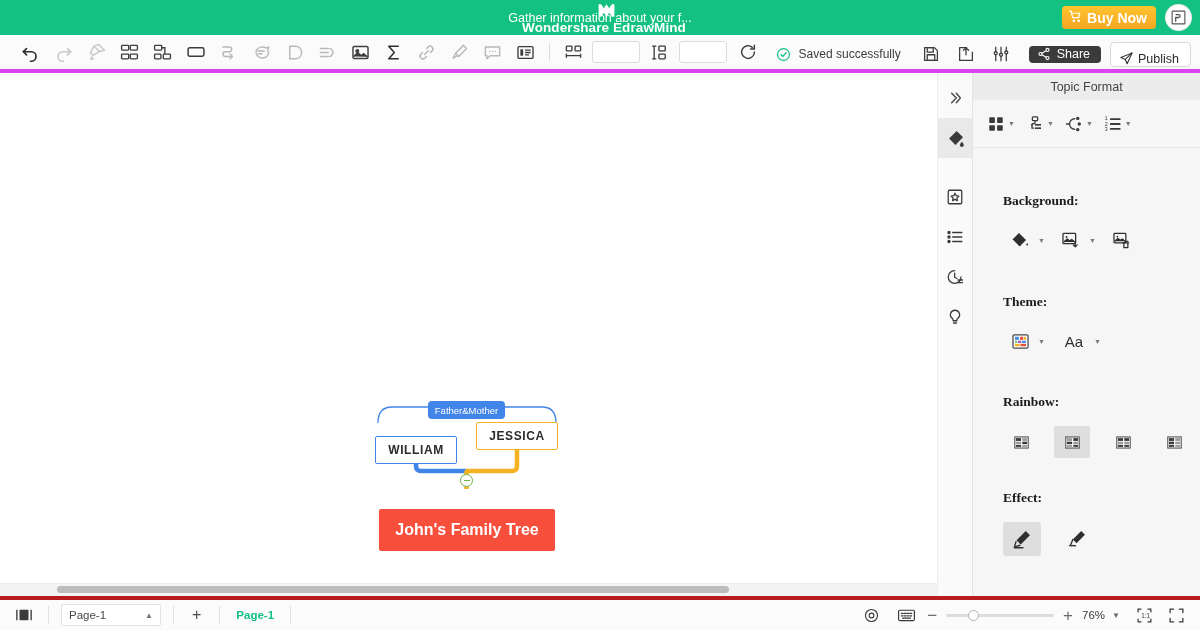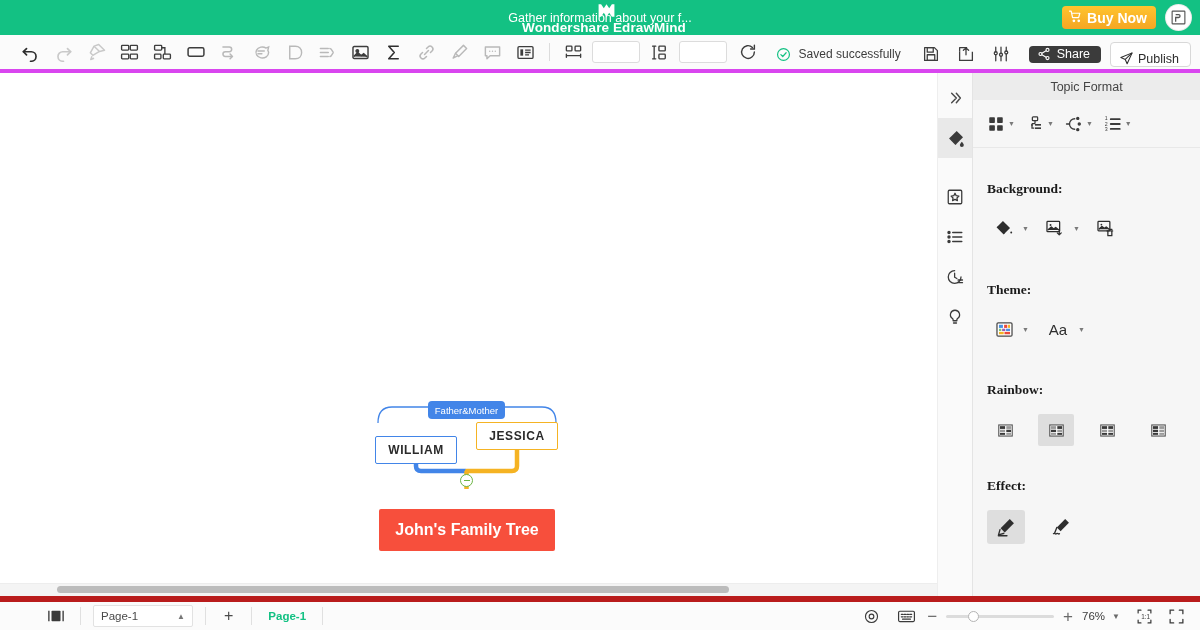--- a/index.html
+++ b/index.html
@@ -200,41 +200,41 @@
   }
   .ic-pair {
     display: flex; align-items: center; gap: 3px;
     padding: 3px 2px; cursor: pointer; border-radius: 3px;
   }
   .caret { font-size: 7px; color: #7a7a7a; line-height: 1; }
   .sect-label {
     font-family: "Liberation Serif", serif;
     font-size: 13.5px; font-weight: bold; color: #1a1a1a;
   }
-  .sect { position: absolute; left: 14px; }
+  .sect { position: absolute; left: 30px; margin-top: 12px; }
   .sect-row { display: flex; align-items: center; margin-top: 16px; }
   .sq-btn {
     width: 34px; height: 30px; border-radius: 3px;
     display: flex; align-items: center; justify-content: center;
     cursor: pointer;
   }
   .sq-btn.sel { background: #dedede; }
   .rb-btn {
     width: 36px; height: 32px; border-radius: 2px;
     display: flex; align-items: center; justify-content: center;
     cursor: pointer;
   }
   .rb-btn.sel { background: #dedede; }
 
   
   .statusbar {
     position: absolute; bottom: 0; left: 0;
     width: 1200px; height: 34px;
-    background: #fbfbfb; border-top: 6px solid #b91c1c;
-    display: flex; align-items: center; padding-left: 32px;
+    background: #fbfbfb; border-top: 4px solid #b91c1c;
+    display: flex; align-items: center;
   }
   .sb-cell {
     height: 34px; display: flex; align-items: center;
     padding: 0 14px; cursor: pointer;
   }
   .sbsep { width: 1px; height: 18px; background: #e0e0e0; }
   .pagesel {
     width: 100px; height: 22px; background: #ffffff;
     border: 1px solid #e2e2e2; border-radius: 2px;
     display: flex; align-items: center; justify-content: space-between;

